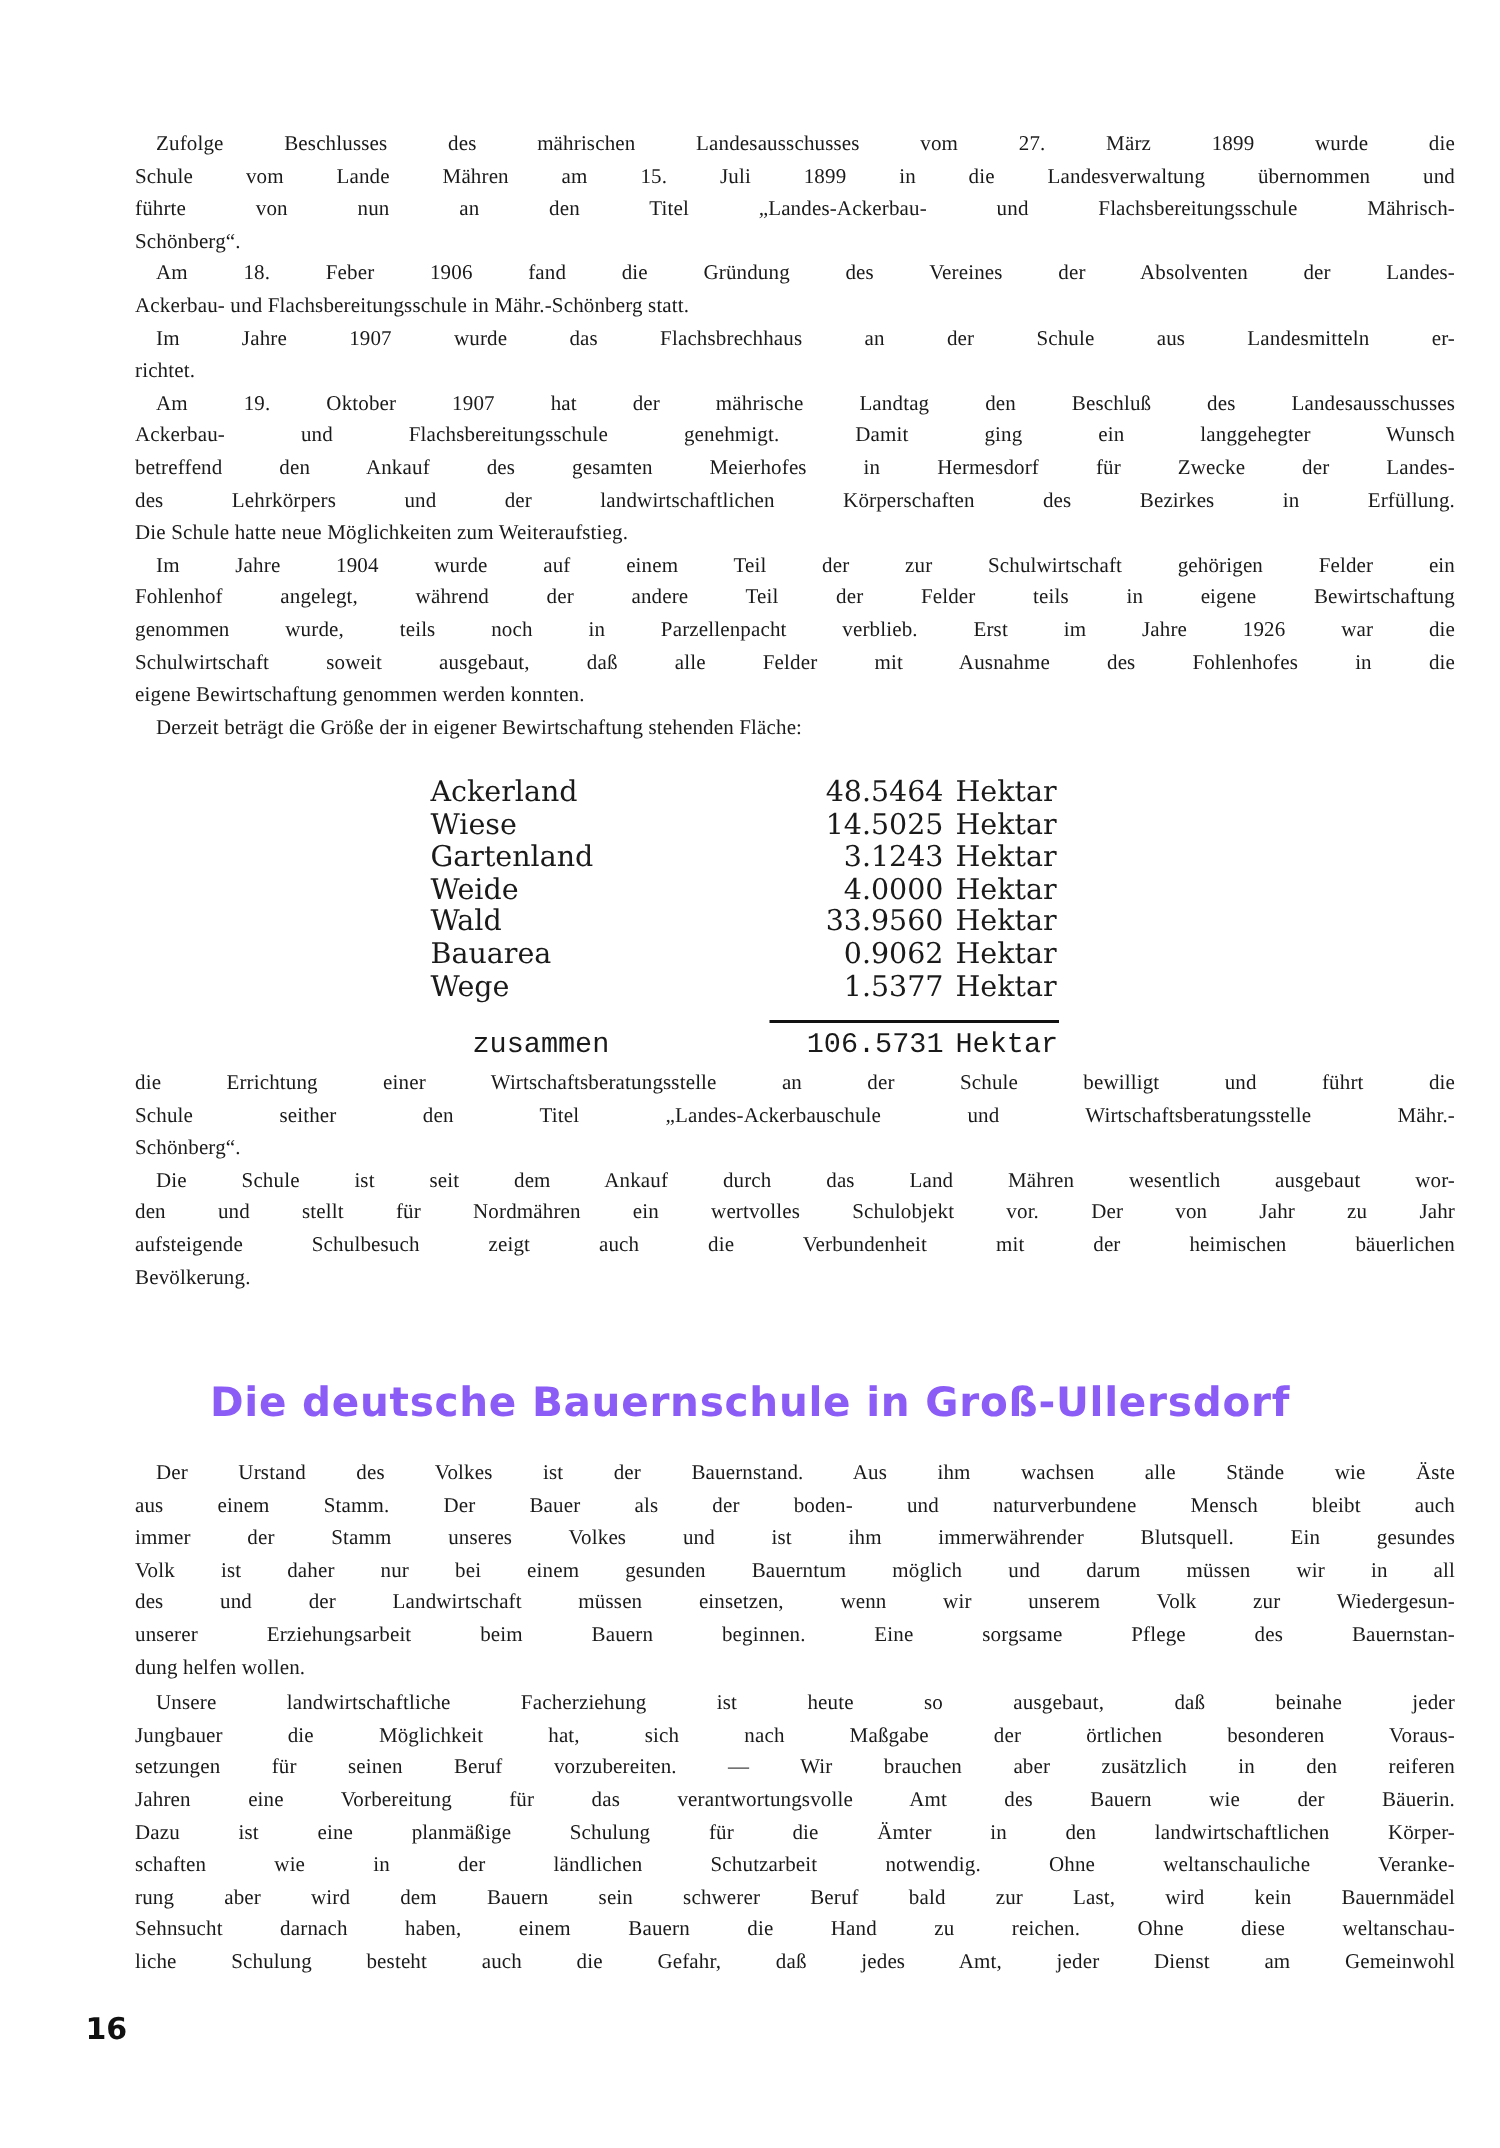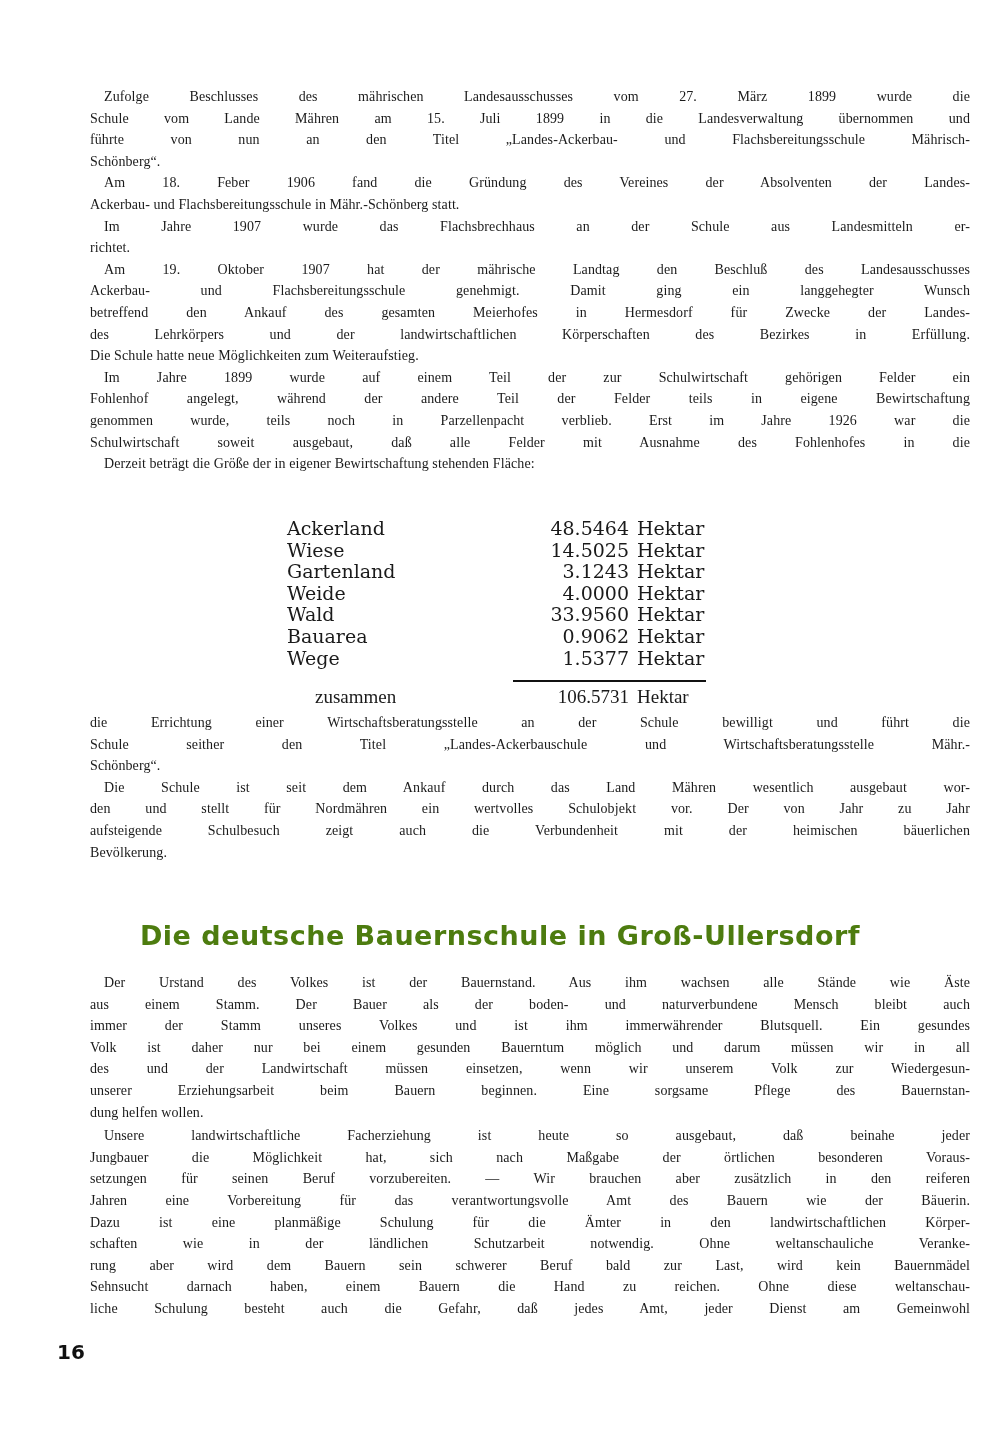--- a/index.html
+++ b/index.html
@@ -23,26 +23,26 @@
       position: absolute; left: 287px; top: 518px; width: 420px;
       font-family: "DejaVu Serif", "Liberation Serif", serif;
       font-size: 19px;
     }
     .trow { display: flex; height: 21.6px; line-height: 21.6px; }
     .tlabel { width: 220px; }
     .tval { width: 122px; text-align: right; padding-right: 8px; }
     .tunit { width: 70px; }
     .trule { position: absolute; left: 513px; top: 680px; width: 193px; height: 2px; background: #111; }
     .total { position: absolute; left: 287px; top: 686px; width: 420px; display: flex;
-      font-family: Liberation Serif, serif; font-size: 19px; line-height: 21.6px; }
+      font-family: Liberation Mono, monospace; font-size: 19px; line-height: 21.6px; }
     .total .tlabel { padding-left: 28px; width: 192px; }
     .heading {
       position: absolute; left: 0; width: 1000px; top: 920px; text-align: center;
       font-family: "DejaVu Sans", sans-serif; font-weight: bold; font-size: 27px;
-      letter-spacing: 0.5px; color: #4d7c0f;
+      letter-spacing: 0.5px; color: #8b5cf6;
     }
     .section2 { position: absolute; left: 58px; top: 972px; width: 912px; }
     .section1b { position: absolute; left: 58px; top: 712px; width: 912px; }
     .pagenum {
       position: absolute; left: 57px; top: 1340px;
       font-family: "DejaVu Sans", sans-serif; font-weight: bold; font-size: 20px; color: #111;
     }
   </style>
 </head>
 <body>
@@ -63,24 +63,25 @@
       <div class="line last">richtet.</div>
     </div>
     <div class="para">
       <div class="line indent">Am 19. Oktober 1907 hat der mährische Landtag den Beschluß des Landesausschusses</div>
       <div class="line">Ackerbau- und Flachsbereitungsschule genehmigt. Damit ging ein langgehegter Wunsch</div>
       <div class="line">betreffend den Ankauf des gesamten Meierhofes in Hermesdorf für Zwecke der Landes-</div>
       <div class="line">des Lehrkörpers und der landwirtschaftlichen Körperschaften des Bezirkes in Erfüllung.</div>
       <div class="line last">Die Schule hatte neue Möglichkeiten zum Weiteraufstieg.</div>
     </div>
     <div class="para">
-      <div class="line indent">Im Jahre 1899 wurde auf einem Teil der zur Schulwirtschaft gehörigen Felder ein</div>
+      <div class="line indent">Im Jahre 1904 wurde auf einem Teil der zur Schulwirtschaft gehörigen Felder ein</div>
       <div class="line">Fohlenhof angelegt, während der andere Teil der Felder teils in eigene Bewirtschaftung</div>
       <div class="line">genommen wurde, teils noch in Parzellenpacht verblieb. Erst im Jahre 1926 war die</div>
       <div class="line">Schulwirtschaft soweit ausgebaut, daß alle Felder mit Ausnahme des Fohlenhofes in die</div>
+      <div class="line last">eigene Bewirtschaftung genommen werden konnten.</div>
     </div>
     <div class="para">
       <div class="line indent last">Derzeit beträgt die Größe der in eigener Bewirtschaftung stehenden Fläche:</div>
     </div>
   </div>
 
 <div class="table" id="landtable">
     <div class="trow">
       <span class="tlabel">Ackerland</span>
       <span class="tval">48.5464</span>

